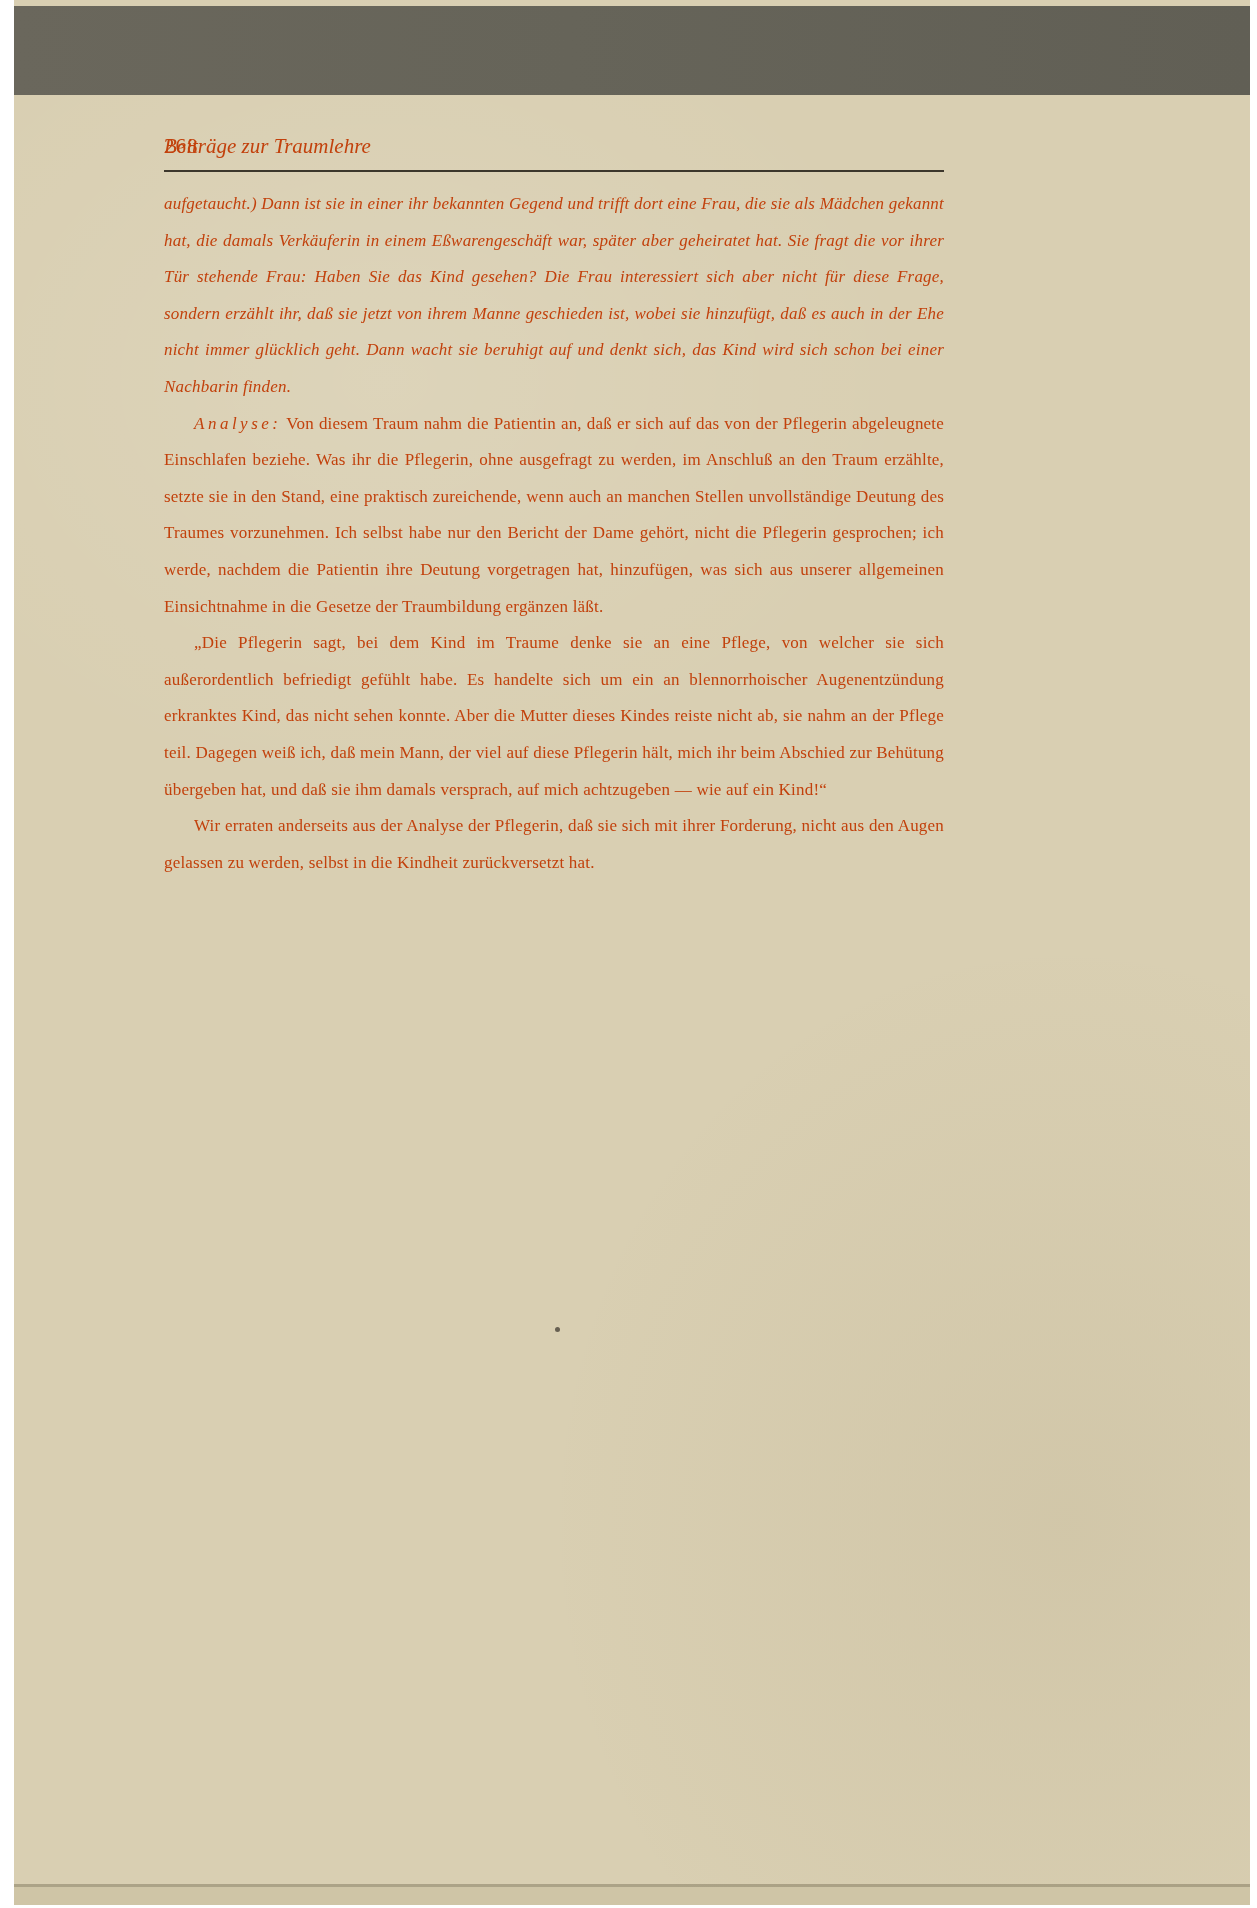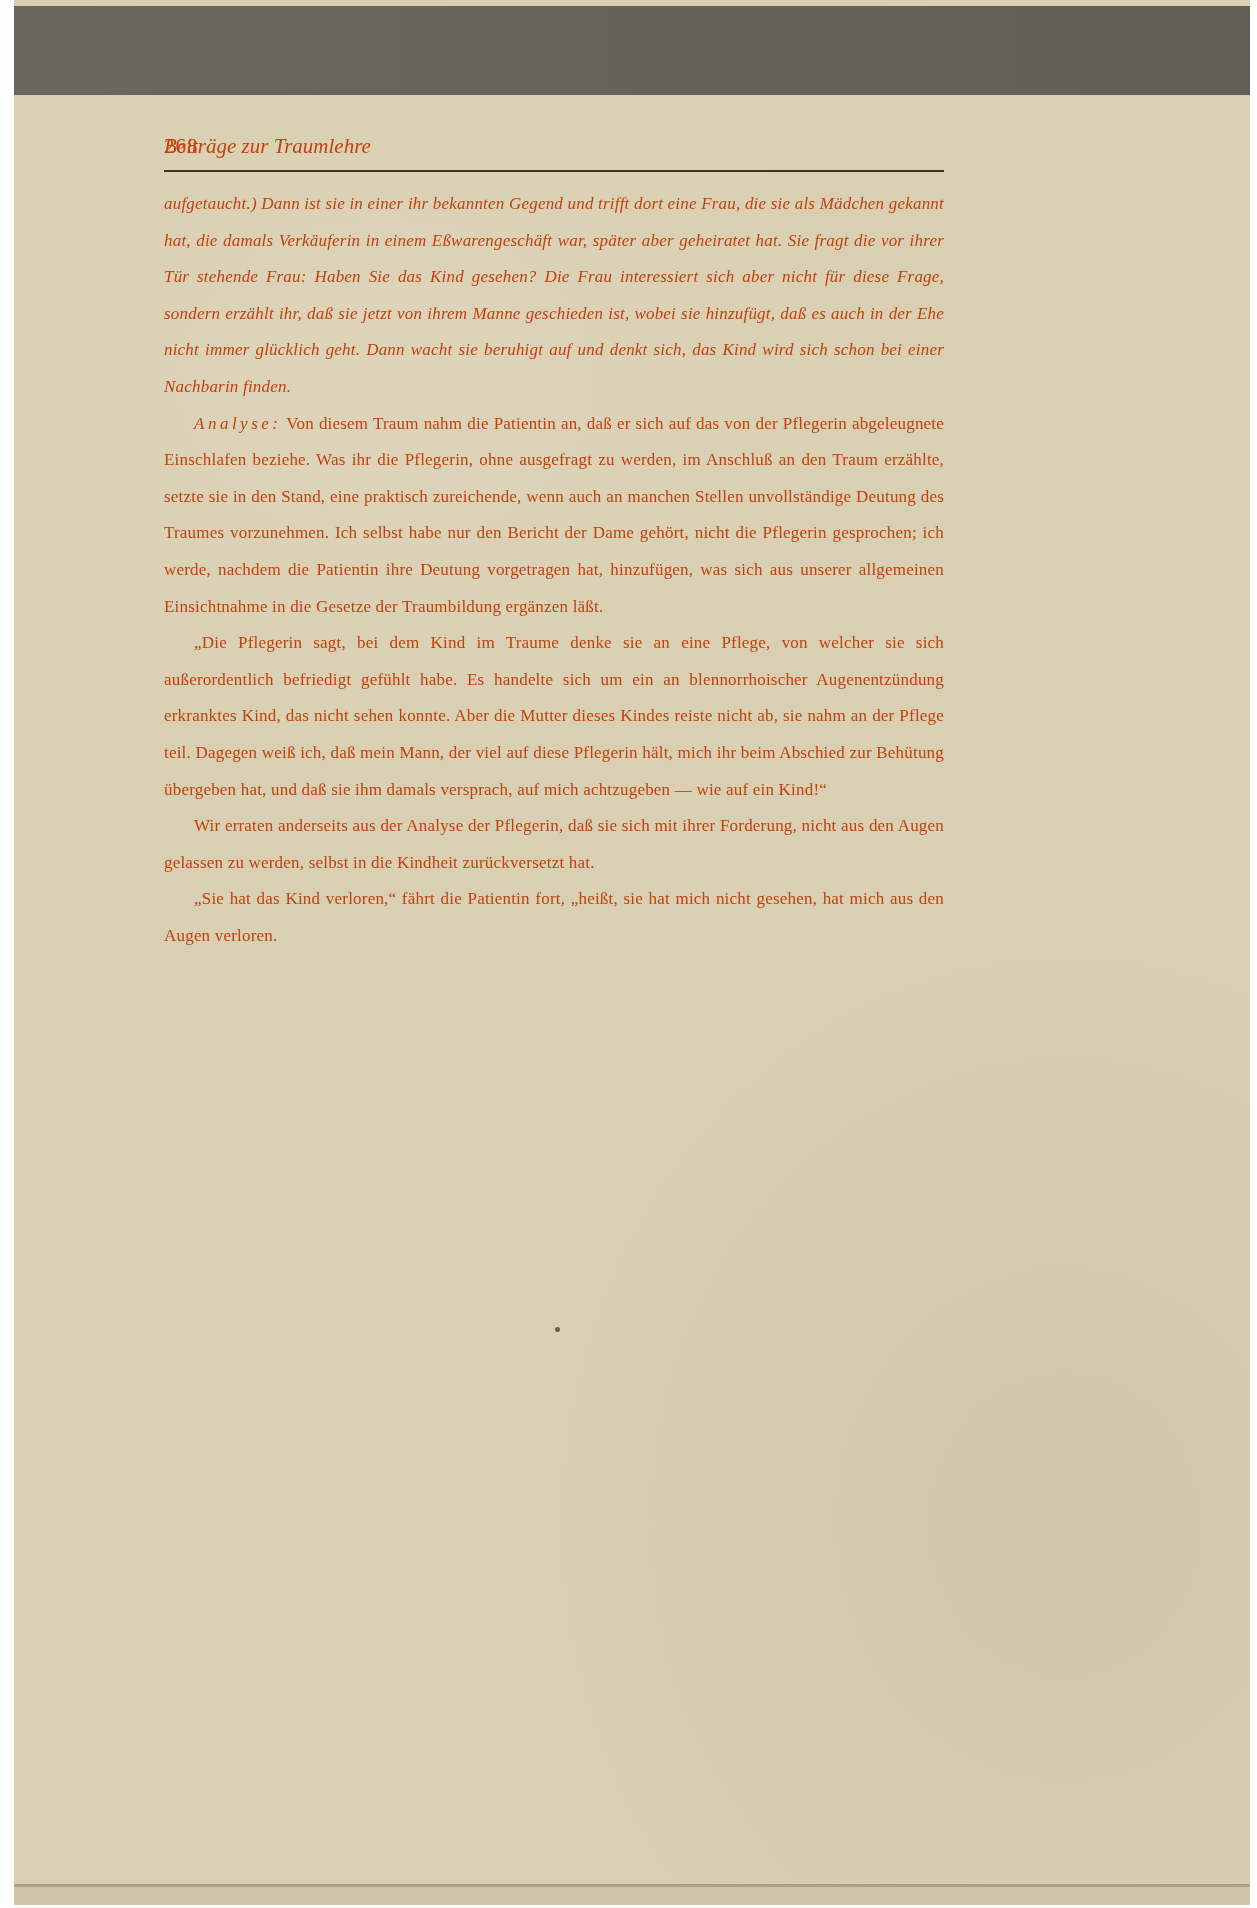--- a/index.html
+++ b/index.html
@@ -135,18 +135,17 @@
 
     <div class="body-text">
       <p class="italic">aufgetaucht.) Dann ist sie in einer ihr bekannten Gegend und trifft dort eine Frau, die sie als Mädchen gekannt hat, die damals Verkäuferin in einem Eßwarengeschäft war, später aber geheiratet hat. Sie fragt die vor ihrer Tür stehende Frau: Haben Sie das Kind gesehen? Die Frau interessiert sich aber nicht für diese Frage, sondern erzählt ihr, daß sie jetzt von ihrem Manne geschieden ist, wobei sie hinzufügt, daß es auch in der Ehe nicht immer glücklich geht. Dann wacht sie beruhigt auf und denkt sich, das Kind wird sich schon bei einer Nachbarin finden.</p>
 
       <p class="indent"><span class="spaced-lead">Analyse:</span><span> Von diesem Traum nahm die Patientin an, daß er sich auf das von der Pflegerin abgeleugnete Einschlafen beziehe. Was ihr die Pflegerin, ohne ausgefragt zu werden, im Anschluß an den Traum erzählte, setzte sie in den Stand, eine praktisch zureichende, wenn auch an manchen Stellen unvollständige Deutung des Traumes vorzunehmen. Ich selbst habe nur den Bericht der Dame gehört, nicht die Pflegerin gesprochen; ich werde, nachdem die Patientin ihre Deutung vorgetragen hat, hinzufügen, was sich aus unserer allgemeinen Einsichtnahme in die Gesetze der Traumbildung ergänzen läßt.</span></p>
 
       <p class="indent">„Die Pflegerin sagt, bei dem Kind im Traume denke sie an eine Pflege, von welcher sie sich außerordentlich befriedigt gefühlt habe. Es handelte sich um ein an blennorrhoischer Augenentzündung erkranktes Kind, das nicht sehen konnte. Aber die Mutter dieses Kindes reiste nicht ab, sie nahm an der Pflege teil. Dagegen weiß ich, daß mein Mann, der viel auf diese Pflegerin hält, mich ihr beim Abschied zur Behütung übergeben hat, und daß sie ihm damals versprach, auf mich achtzugeben — wie auf ein Kind!“</p>
 
       <p class="indent">Wir erraten anderseits aus der Analyse der Pflegerin, daß sie sich mit ihrer Forderung, nicht aus den Augen gelassen zu werden, selbst in die Kindheit zurückversetzt hat.</p>
 
-      <p class="indent">„Sie hat das Kind verloren,“ fährt die Patientin fort, „heißt, sie hat mich nicht gesehen, hat mich aus den Augen verloren.</p>
     </div>
   </div>
 
   <div class="ink-speck"></div>
 </div>
 
 </body></html>

